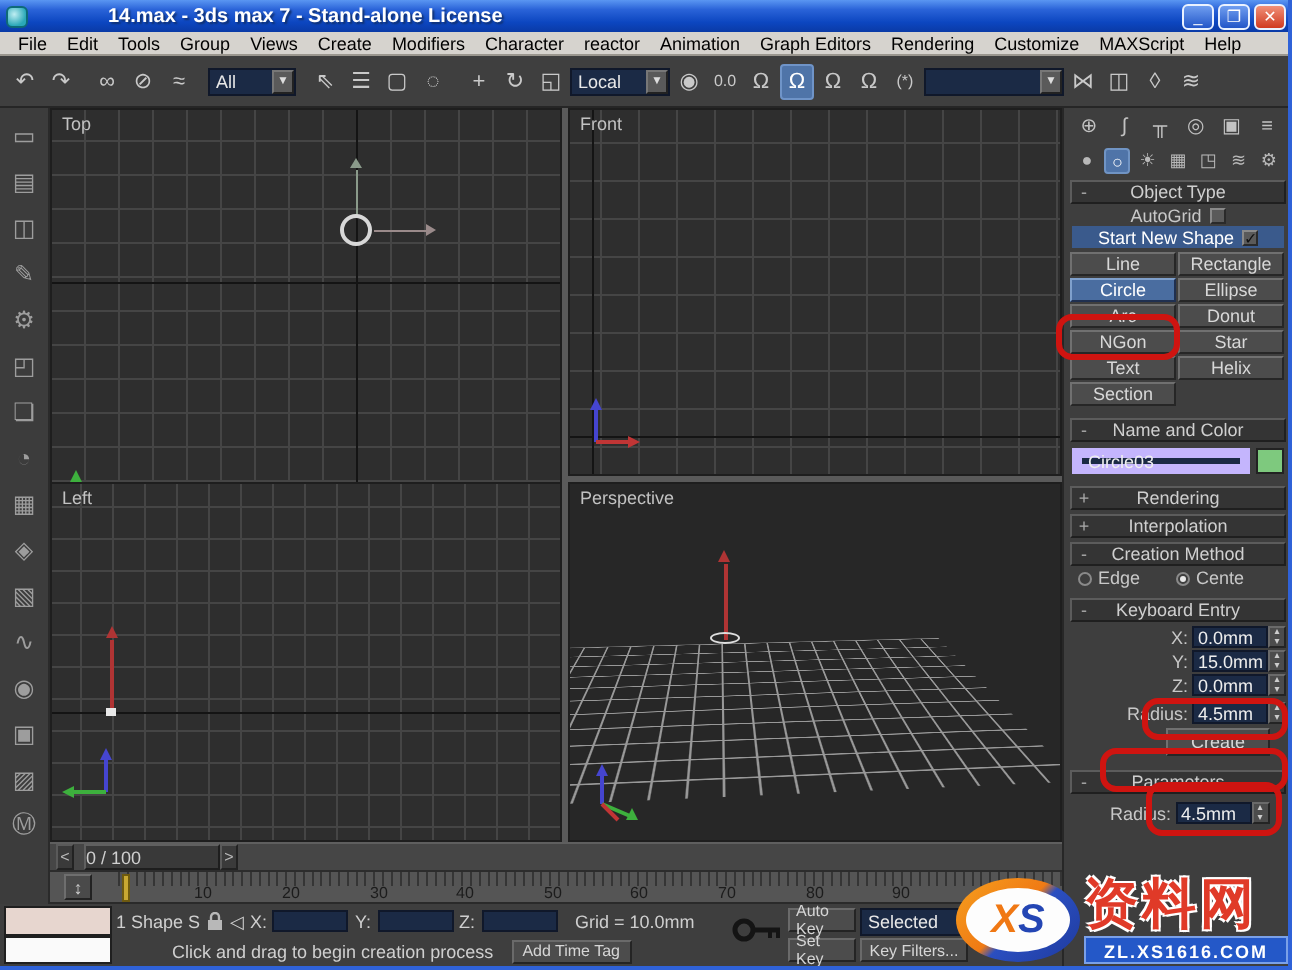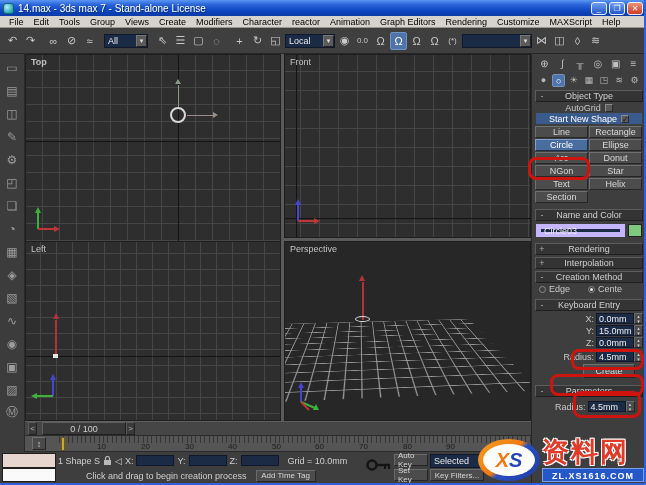--- a/index.html
+++ b/index.html
@@ -6,21 +6,21 @@
   *{box-sizing:border-box;font-family:"Liberation Sans",sans-serif;}
   #app{position:relative;width:646px;height:485px;background:#3c3c3c;overflow:hidden;}
   .abs{position:absolute;}
 
   
   .titlebar{position:absolute;left:0;top:0;width:646px;height:16px;
     background:linear-gradient(180deg,#5a96f2 0%,#2a63d8 30%,#0c46c0 70%,#0a3aa6 100%);
     display:flex;align-items:center;padding:0 3px;color:#fff;}
   .appicon{width:11px;height:11px;border-radius:3px;background:radial-gradient(circle at 35% 35%,#bfeef2,#2aa8b8 70%);
     margin-right:4px;border:1px solid #0e6a78;}
-  .titletext{font-size:10px;font-weight:normal;text-shadow:1px 1px 1px #10306e;white-space:nowrap;}
+  .titletext{font-size:10px;font-weight:bold;text-shadow:1px 1px 1px #10306e;white-space:nowrap;margin-left:36px;}
   .winbtns{margin-left:auto;display:flex;gap:2px;}
   .winbtn{width:16px;height:13px;border-radius:3px;border:1px solid #eaf2ff;color:#fff;font-size:8px;
     line-height:11px;text-align:center;background:linear-gradient(180deg,#6f9ef0,#2256c8);}
   .winbtn.close{background:linear-gradient(180deg,#f09078,#d03a20);}
 
   
   .menubar{position:absolute;left:0;top:16px;width:646px;height:12px;background:#d6d3ce;
     display:flex;align-items:center;padding-left:4px;border-bottom:1px solid #9a968e;}
   .menuitem{font-size:9px;color:#000;padding:0 5px;white-space:nowrap;}
 
@@ -63,22 +63,22 @@
     background-image:linear-gradient(#989898 1px,transparent 1px),linear-gradient(90deg,#989898 1px,transparent 1px);
     background-size:14px 14px;
     transform:perspective(270px) rotateX(62deg) rotate(-4deg);}
   .ellipse-obj{position:absolute;border:1px solid #ddd;border-radius:50%;}
 
   
   .timeslider{position:absolute;left:25px;top:421px;width:506px;height:15px;background:#464646;
     border-top:1px solid #5f5f5f;border-bottom:1px solid #2c2c2c;display:flex;align-items:center;}
   .tsbtn{width:9px;height:13px;background:#3a3a3a;color:#bbb;font-size:8px;text-align:center;line-height:12px;
     border:1px solid #5a5a5a;border-right-color:#222;border-bottom-color:#222;flex:none;}
-  .tshandle{width:84px;height:13px;background:#393939;border:1px solid #606060;border-right-color:#1e1e1e;
-    border-bottom-color:#1e1e1e;color:#cfcfcf;font-size:9px;text-align:center;line-height:12px;margin-left:5px;}
+  .tshandle{width:68px;height:13px;background:#393939;border:1px solid #606060;border-right-color:#1e1e1e;
+    border-bottom-color:#1e1e1e;color:#cfcfcf;font-size:9px;text-align:left;line-height:12px;margin-left:5px;}
   .trackbar{position:absolute;left:25px;top:436px;width:506px;height:16px;background:#555;
     border-bottom:1px solid #2a2a2a;}
   .ruler{position:absolute;left:34px;top:0;right:0;height:7px;
     background-image:repeating-linear-gradient(90deg,#353535 0 1px,transparent 1px 4.4px);}
   .ruler-num{position:absolute;top:6px;font-size:8px;color:#1c1c1c;}
   .tmarker{position:absolute;left:36px;top:1px;width:4px;height:14px;background:#c8a832;border:1px solid #6e5a10;}
   .mcebtn{position:absolute;left:7px;top:1px;width:14px;height:13px;background:#4a4a4a;border:1px solid #6e6e6e;
     border-right-color:#222;border-bottom-color:#222;color:#ccc;font-size:9px;text-align:center;line-height:12px;}
 
   
@@ -237,21 +237,21 @@
     <span class="lpi">▧</span>
     <span class="lpi">∿</span>
     <span class="lpi">◉</span>
     <span class="lpi">▣</span>
     <span class="lpi">▨</span>
     <span class="lpi">Ⓜ</span>
   </div>
 
   <div class="vpwrap">
 
-    <div class="vp" style="left:0;top:0;width:256px;height:188px;font-weight:bold;">
+    <div class="vp" style="left:0;top:0;width:256px;height:216px;">
       <div class="gridbg" style="background-size:17px 17px;background-position:-1px -2px;"></div>
       <div class="axv" style="left:152px;"></div>
       <div class="axh" style="top:86px;"></div>
       <div class="gizv" style="left:152px;top:30px;height:24px;"></div>
       <div class="arrow-up" style="left:149px;top:24px;"></div>
       <div class="gizh" style="left:161px;top:60px;width:26px;"></div>
       <div class="arrow-right" style="left:187px;top:57px;"></div>
       <div class="circle-obj" style="left:144px;top:52px;width:16px;height:16px;"></div>
       <svg class="abs" style="left:4px;bottom:6px;" width="34" height="32">
         <line x1="8" y1="26" x2="8" y2="8" stroke="#3db03d" stroke-width="2"></line>

